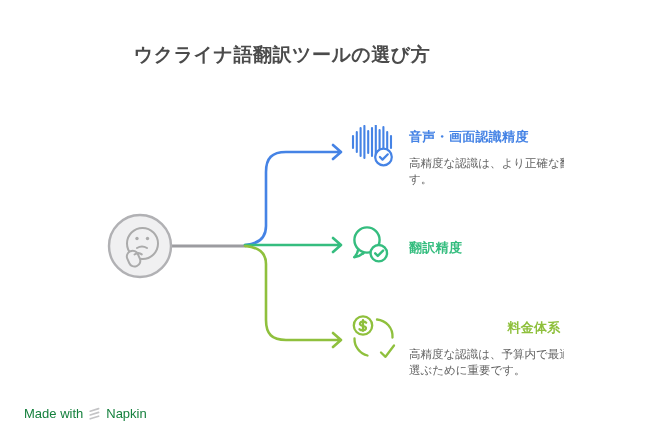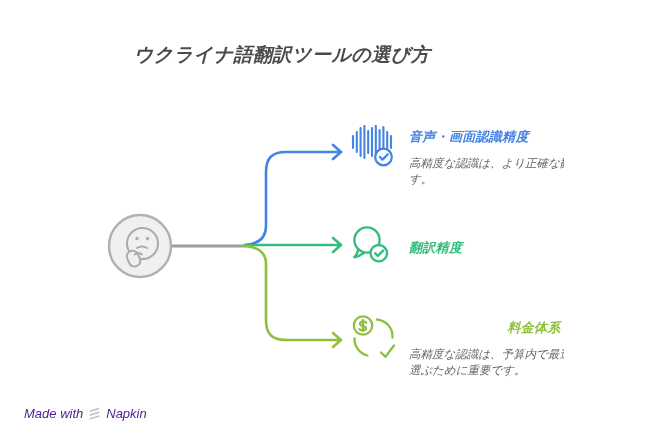--- a/index.html
+++ b/index.html
@@ -1,19 +1,18 @@
 <!DOCTYPE html>
 <html><head>
 <meta charset="utf-8">
 <style>
   html,body{margin:0;padding:0;background:#fff;}
   .canvas{
     position:relative;width:564px;height:444px;background:#fff;overflow:hidden;
     font-family:"Liberation Sans","DejaVu Sans",sans-serif;
-    font-style:italic;
   }
   .page-title{
     position:absolute;left:0;right:0;top:42px;margin:0;
     text-align:center;font-size:19px;font-weight:700;letter-spacing:.5px;
   }
   .connectors{position:absolute;left:0;top:0;}
   .center-icon{position:absolute;left:107px;top:213px;width:66px;height:66px;}
   .node-icon{position:absolute;}
   .icon-recognition{left:351px;top:125px;width:44px;height:44px;}
   .icon-translation{left:350px;top:224px;width:40px;height:42px;}
@@ -116,21 +115,21 @@
   <div class="branch branch-translation">
     <p class="branch-title" style="color: rgb(53, 189, 127);">翻訳精度</p>
   </div>
 
   <div class="branch branch-pricing">
     <p class="branch-title" style="color: rgb(143, 192, 61); text-align: center;">料金体系</p>
     <p class="branch-desc" style="color: rgb(99, 99, 99);">高精度な認識は、予算内で最適なツールを
 選ぶために重要です。</p>
   </div>
 
-  <div class="footer" style="color: #4c1d95;">
+  <div class="footer" style="color: #15803d;">
     <span>Made with</span>
     <span>
       <svg width="13" height="13" viewBox="0 0 13 13">
         <g fill="none" stroke-width="1.7" stroke-linecap="round" stroke="#C4C4C6">
           <path d="M2.2 4.2 L10.6 1.6"></path>
           <path d="M2.2 8 L10.6 5.4"></path>
           <path d="M2.2 11.8 L10.6 9.2"></path>
         </g>
       </svg>
     </span>

